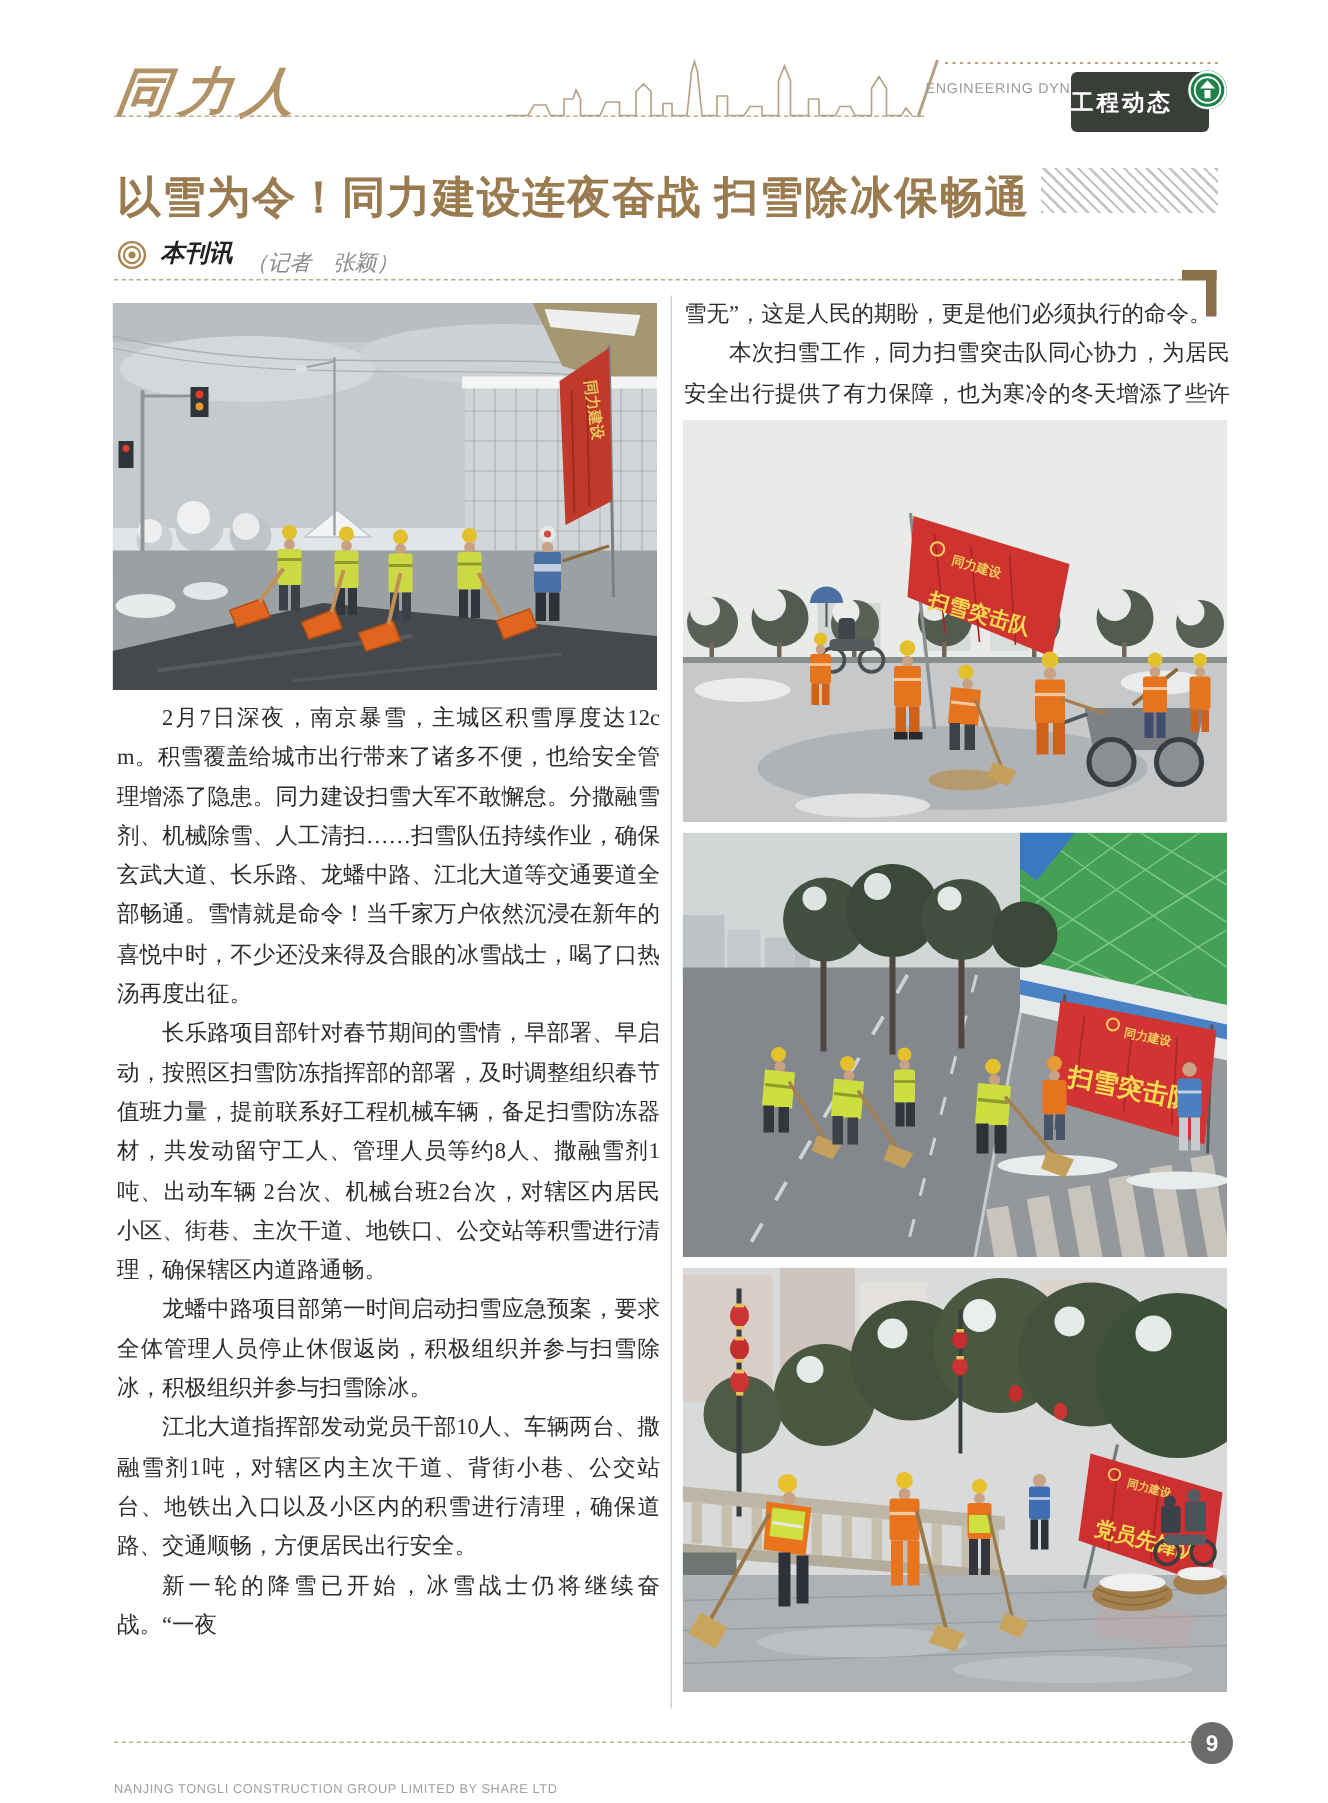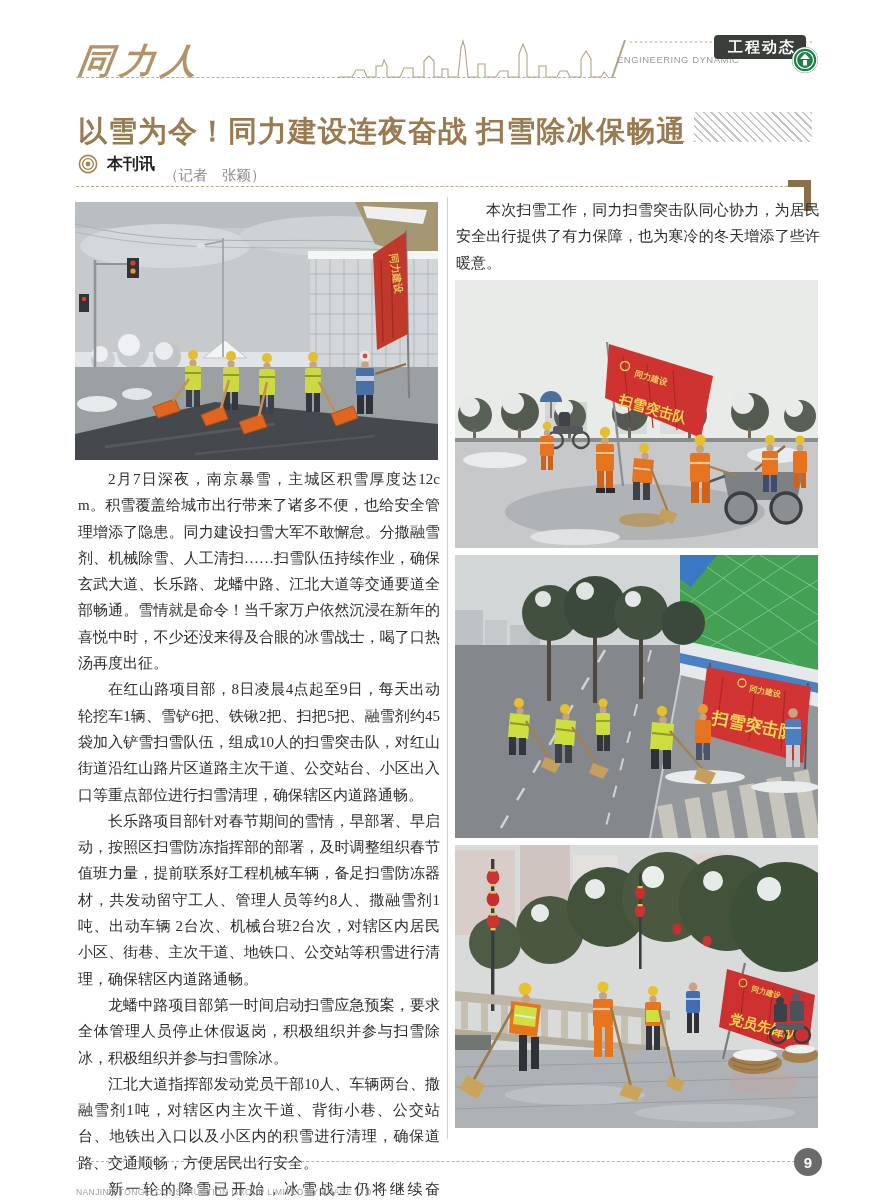--- a/index.html
+++ b/index.html
@@ -7,34 +7,34 @@
         font-family:"Liberation Serif","DejaVu Serif",serif;}
 
   
   .masthead{position:absolute;left:78px;top:38px;font-size:35px;font-weight:bold;
             color:#b29368;font-style:italic;letter-spacing:7px;transform:skewX(-8deg);
             font-family:"DejaVu Serif",serif;}
   .header-underline{position:absolute;left:76px;top:77px;width:540px;border-top:1px dashed #bcae92;}
   .header-art{position:absolute;left:338px;top:36px;width:477px;height:48px;}
   .section-en{position:absolute;left:617px;top:54px;font-family:"Liberation Sans",sans-serif;
               font-size:9.5px;color:#9b9b9b;letter-spacing:.5px;white-space:nowrap;}
-  .section-box{position:absolute;left:714px;top:35px;width:92px;height:24px;background:#3a3e39;
+  .section-box{position:absolute;left:714px;top:48px;width:92px;height:40px;background:#3a3e39;
                border-radius:4px;display:flex;align-items:center;justify-content:flex-start;
-               padding-left:14px;box-sizing:border-box;}
+               padding-left:0;box-sizing:border-box;}
   .section-box span{color:#ffffff;font-family:"Liberation Sans",sans-serif;font-weight:bold;
                     font-size:15px;letter-spacing:2px;}
   .brand-logo{position:absolute;left:791px;top:46px;width:28px;height:28px;}
 
   
   .title-row{position:absolute;left:78px;top:112px;width:734px;height:40px;
              display:flex;align-items:flex-start;gap:8px;}
   .title{font-size:29px;font-weight:bold;color:#9a7a4f;letter-spacing:1px;white-space:nowrap;}
   .hatch{flex:1;height:30px;
          background:repeating-linear-gradient(45deg,#c6c6c6 0 1.6px,transparent 1.6px 5.4px);}
-  .byline{position:absolute;left:78px;top:154px;display:flex;gap:9px;}
+  .byline{position:absolute;left:78px;top:154px;display:flex;align-items:center;gap:9px;font-style:italic;}
   .byline-icon{width:20px;height:20px;}
   .byline-source{font-family:"Liberation Sans",sans-serif;font-weight:bold;font-size:16px;color:#222;}
   .byline-reporter{font-size:14.5px;color:#8a8a8a;margin-top:12px;}
   .sep-dashed{position:absolute;left:76px;top:186px;width:712px;border-top:1px dashed #b9a98c;}
   .corner-h{position:absolute;left:788px;top:180px;width:23px;height:7px;background:#8a6f4a;}
   .corner-v{position:absolute;left:804px;top:180px;width:7px;height:31px;background:#8a6f4a;}
 
   
   .col-divider{position:absolute;left:447px;top:197px;height:942px;border-left:1px solid #d2d2d2;}
   .body-text{font-size:15px;line-height:26.3px;text-align:justify;color:#2d2d2d;word-break:break-all;}
@@ -214,28 +214,28 @@
           <rect x="-8" y="-19" width="7" height="19" fill="#2e3238"></rect>
             <rect x="1" y="-19" width="7" height="19" fill="#2e3238"></rect>
           <line x1="10" y1="-40" x2="41" y2="-50" stroke="#8a6a3e" stroke-width="2"></line>
         </g>
       </g>
     </svg>
   </div>
 
   <div class="col-left-text body-text">
     <p>2月7日深夜，南京暴雪，主城区积雪厚度达12cm。积雪覆盖给城市出行带来了诸多不便，也给安全管理增添了隐患。同力建设扫雪大军不敢懈怠。分撒融雪剂、机械除雪、人工清扫……扫雪队伍持续作业，确保玄武大道、长乐路、龙蟠中路、江北大道等交通要道全部畅通。雪情就是命令！当千家万户依然沉浸在新年的喜悦中时，不少还没来得及合眼的冰雪战士，喝了口热汤再度出征。</p>
-    <p>在红山路项目部，8日凌晨4点起至9日，每天出动轮挖车1辆、雪铲6把、铁锹2把、扫把5把、融雪剂约45袋加入铲雪扫雪队伍，组成10人的扫雪突击队，对红山街道沿红山路片区道路主次干道、公交站台、小区出入口等重点部位进行扫雪清理，确保辖区内道路通畅。</p>
     <p>长乐路项目部针对春节期间的雪情，早部署、早启动，按照区扫雪防冻指挥部的部署，及时调整组织春节值班力量，提前联系好工程机械车辆，备足扫雪防冻器材，共发动留守工人、管理人员等约8人、撒融雪剂1吨、出动车辆 2台次、机械台班2台次，对辖区内居民小区、街巷、主次干道、地铁口、公交站等积雪进行清理，确保辖区内道路通畅。</p>
     <p>龙蟠中路项目部第一时间启动扫雪应急预案，要求全体管理人员停止休假返岗，积极组织并参与扫雪除冰，积极组织并参与扫雪除冰。</p>
     <p>江北大道指挥部发动党员干部10人、车辆两台、撒融雪剂1吨，对辖区内主次干道、背街小巷、公交站台、地铁出入口以及小区内的积雪进行清理，确保道路、交通顺畅，方便居民出行安全。</p>
     <p>新一轮的降雪已开始，冰雪战士仍将继续奋战。“一夜</p>
   </div>
 
   <div class="col-right-text body-text">
+    <p class="noindent">雪无”，这是人民的期盼，更是他们必须执行的命令。</p>
     <p>本次扫雪工作，同力扫雪突击队同心协力，为居民安全出行提供了有力保障，也为寒冷的冬天增添了些许暖意。</p>
   </div>
 
   <div class="photo photo-2">
     <svg viewBox="0 0 363 268" preserveAspectRatio="none">
       <rect width="363" height="162" fill="#e9ebe9"></rect>
       <rect x="90" y="122" width="42" height="32" fill="#d2d6d4"></rect>
       <rect x="160" y="118" width="32" height="36" fill="#d6dad8"></rect>
       <rect x="205" y="124" width="26" height="30" fill="#dadedb"></rect>
       <g>

